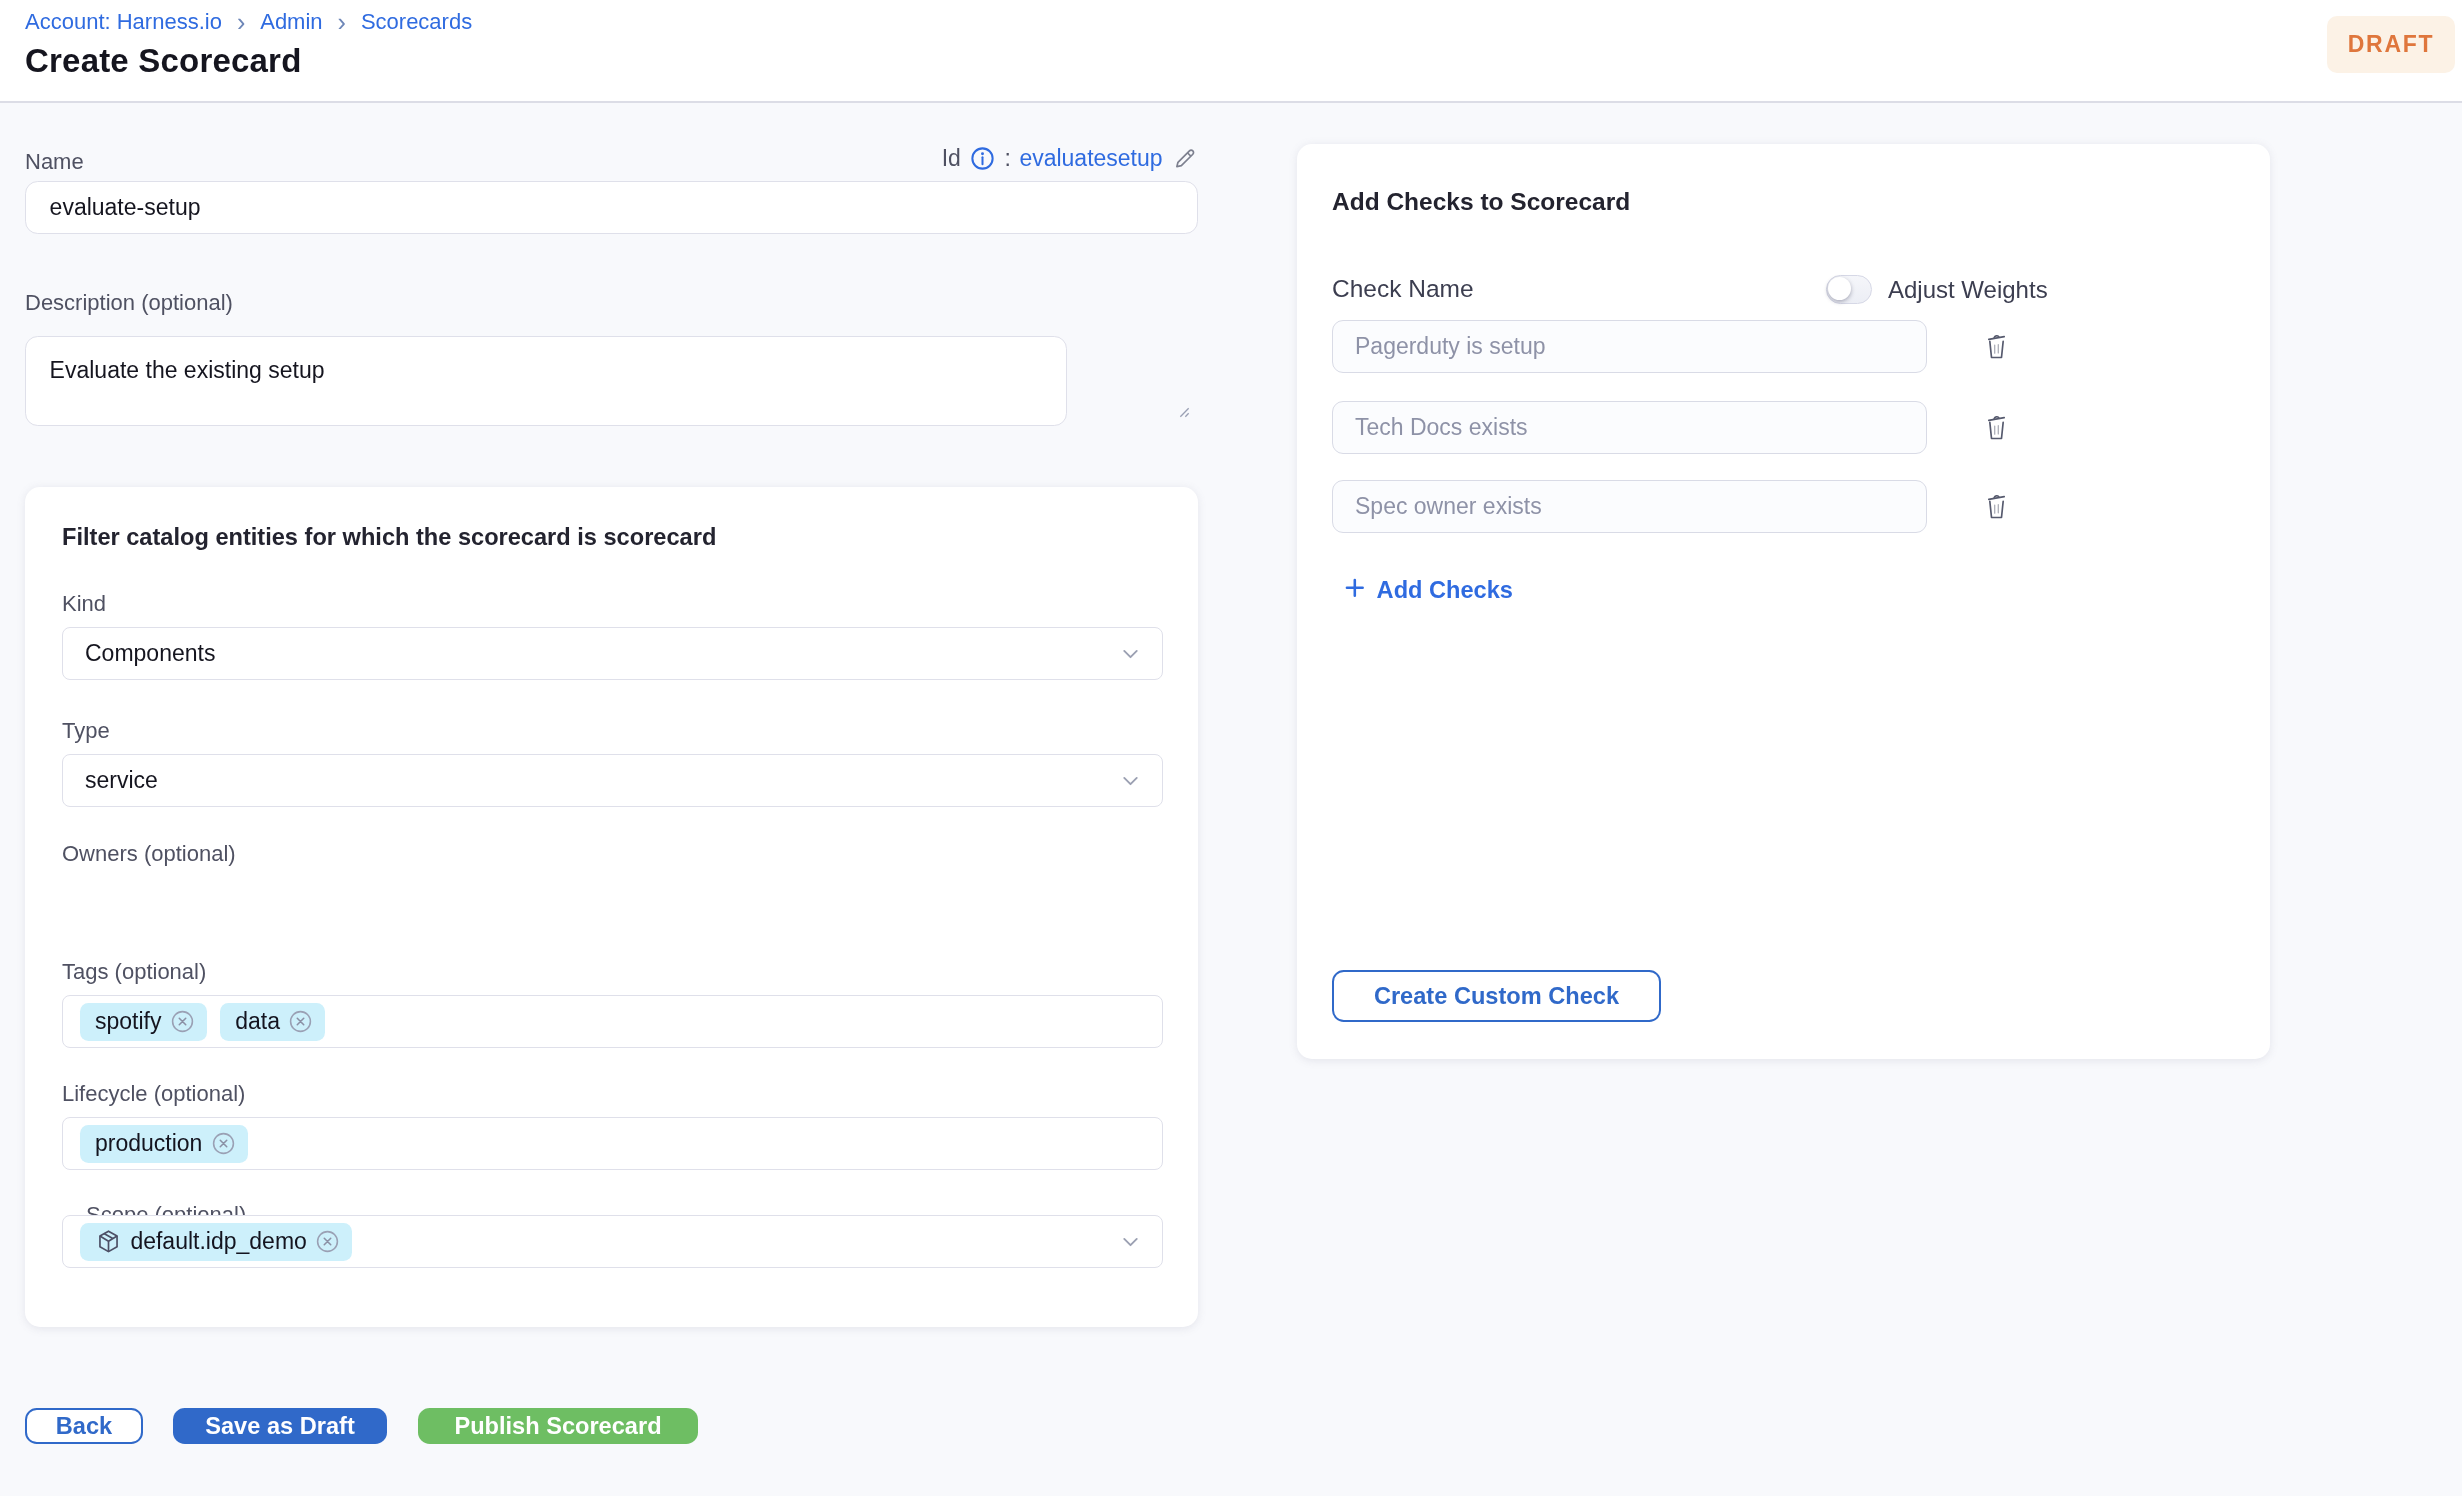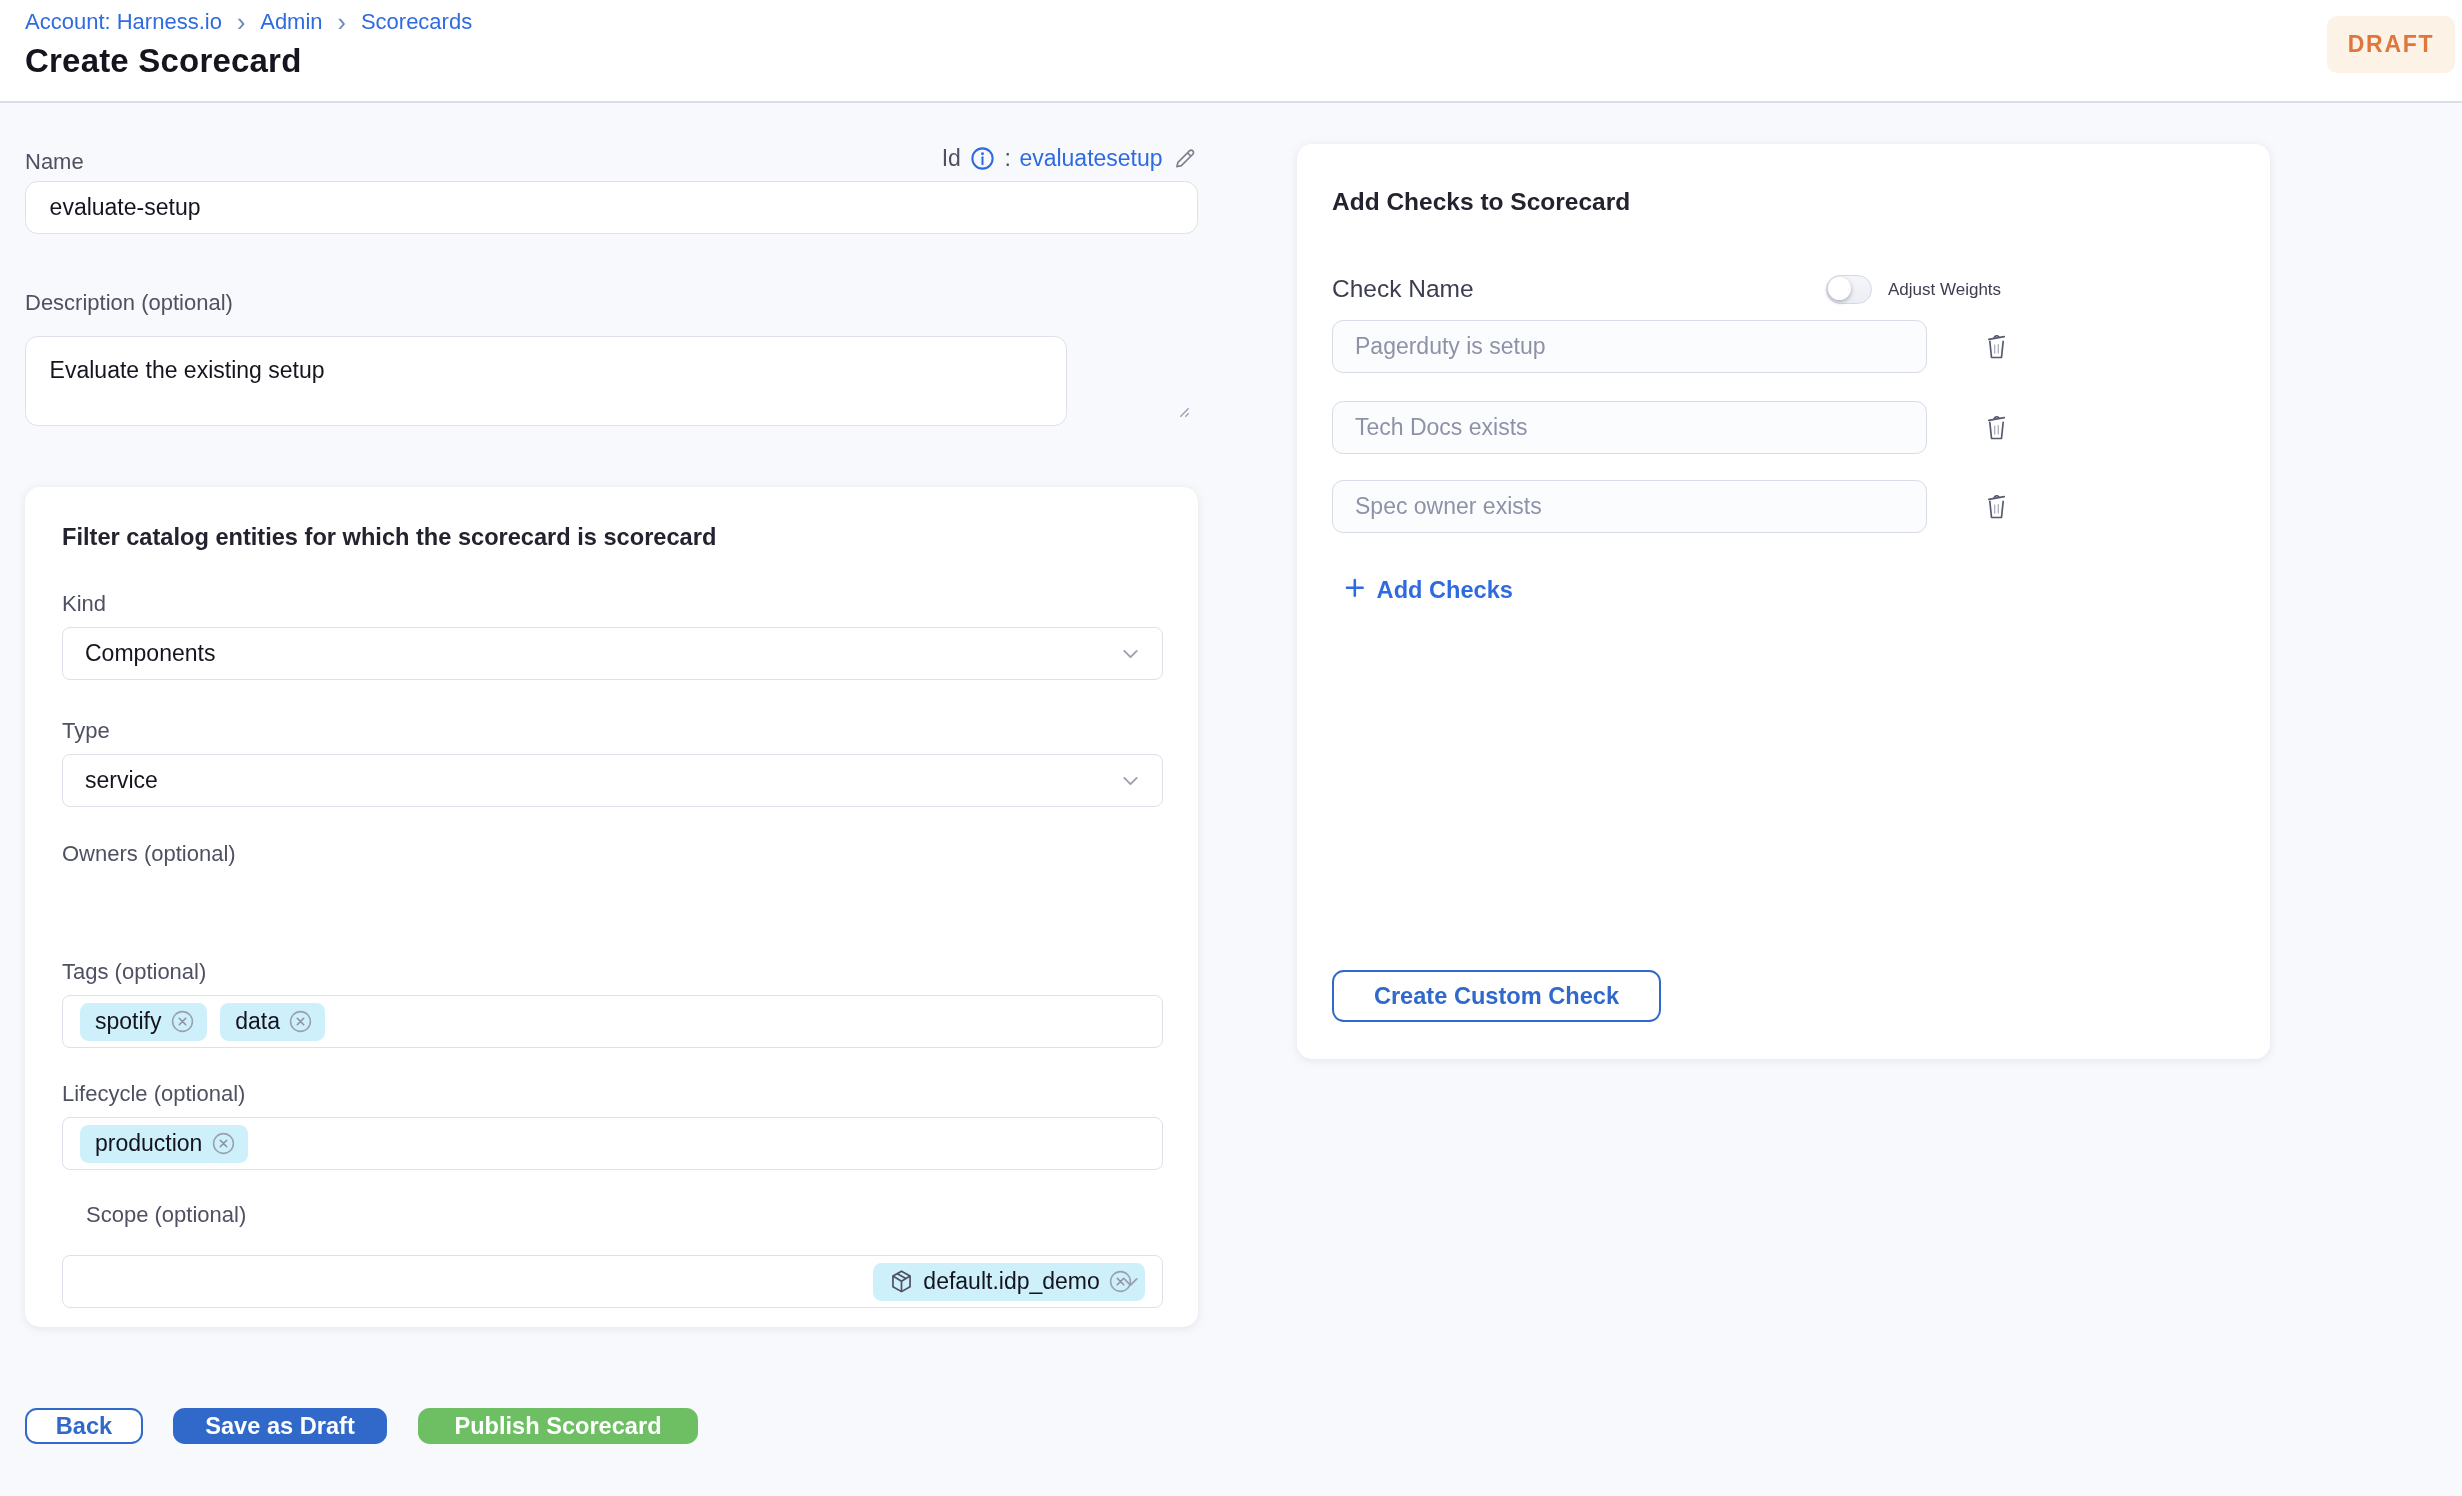--- a/index.html
+++ b/index.html
@@ -96,21 +96,21 @@
   .sel-kind      { top: 140px; }
   .lbl-type      { top: 230px; }
   .sel-type      { top: 267px; }
   .lbl-owners    { top: 353px; }
   .fld-owners    { top: 388px; }
   .lbl-tags      { top: 471px; }
   .fld-tags      { top: 508px; }
   .lbl-lifecycle { top: 593px; }
   .fld-lifecycle { top: 630px; }
   .lbl-scope     { top: 714px; margin-left: 24px; }
-  .fld-scope     { top: 768px; justify-content: flex-end; }
+  .fld-scope     { top: 728px; }
 
   
   .actions { position: absolute; top: 1305px; left: 0; height: 52px; }
   .btn {
     position: absolute; height: 36px; border-radius: 11.8px; cursor: pointer;
     font-size: 23.6px; font-weight: 600; font-family: inherit;
     display: flex; align-items: center; justify-content: center; border: none;
   }
   .btn-back { left: 0; width: 118px; background: #fff; border: 2.5px solid var(--button_blue, #3069c9); color: var(--button_blue, #3069c9); }
   .btn-save { left: 148px; width: 214px; background: var(--button_blue, #3069c9); color: #fff; }
@@ -136,21 +136,21 @@
     background: linear-gradient(#f5f6fa, #eceef5);
     border: 1.7px solid #d6d8e6; cursor: pointer;
   }
   .toggle .knob {
     position: absolute; left: 0.8px; top: 0.8px; width: 23.6px; height: 23.6px;
     background: #fff; border-radius: 50%;
     box-shadow: 0 1.7px 4.2px rgba(30,30,60,0.35);
   }
   .adjust-weights-label {
     position: absolute; left: 591px; top: 131px;
-    font-size: 17px; color: #3c3e50; line-height: 29px;
+    font-size: 24px; color: #3c3e50; line-height: 29px;
   }
   .check-row { position: absolute; left: 35px; width: 692px; height: 53px; }
   .check-row .check-input {
     width: 595px; height: 53px;
     background: #fbfcfe; border: 1.7px solid #d9dbe6; border-radius: 11px;
     font-size: 23px; color: var(--muted_text, #8e92a7); padding: 0 22px;
     font-family: inherit; outline: none;
   }
   .check-row .trash { position: absolute; left: 652px; top: 11px; cursor: pointer; }
   .row-1 { top: 176px; }

